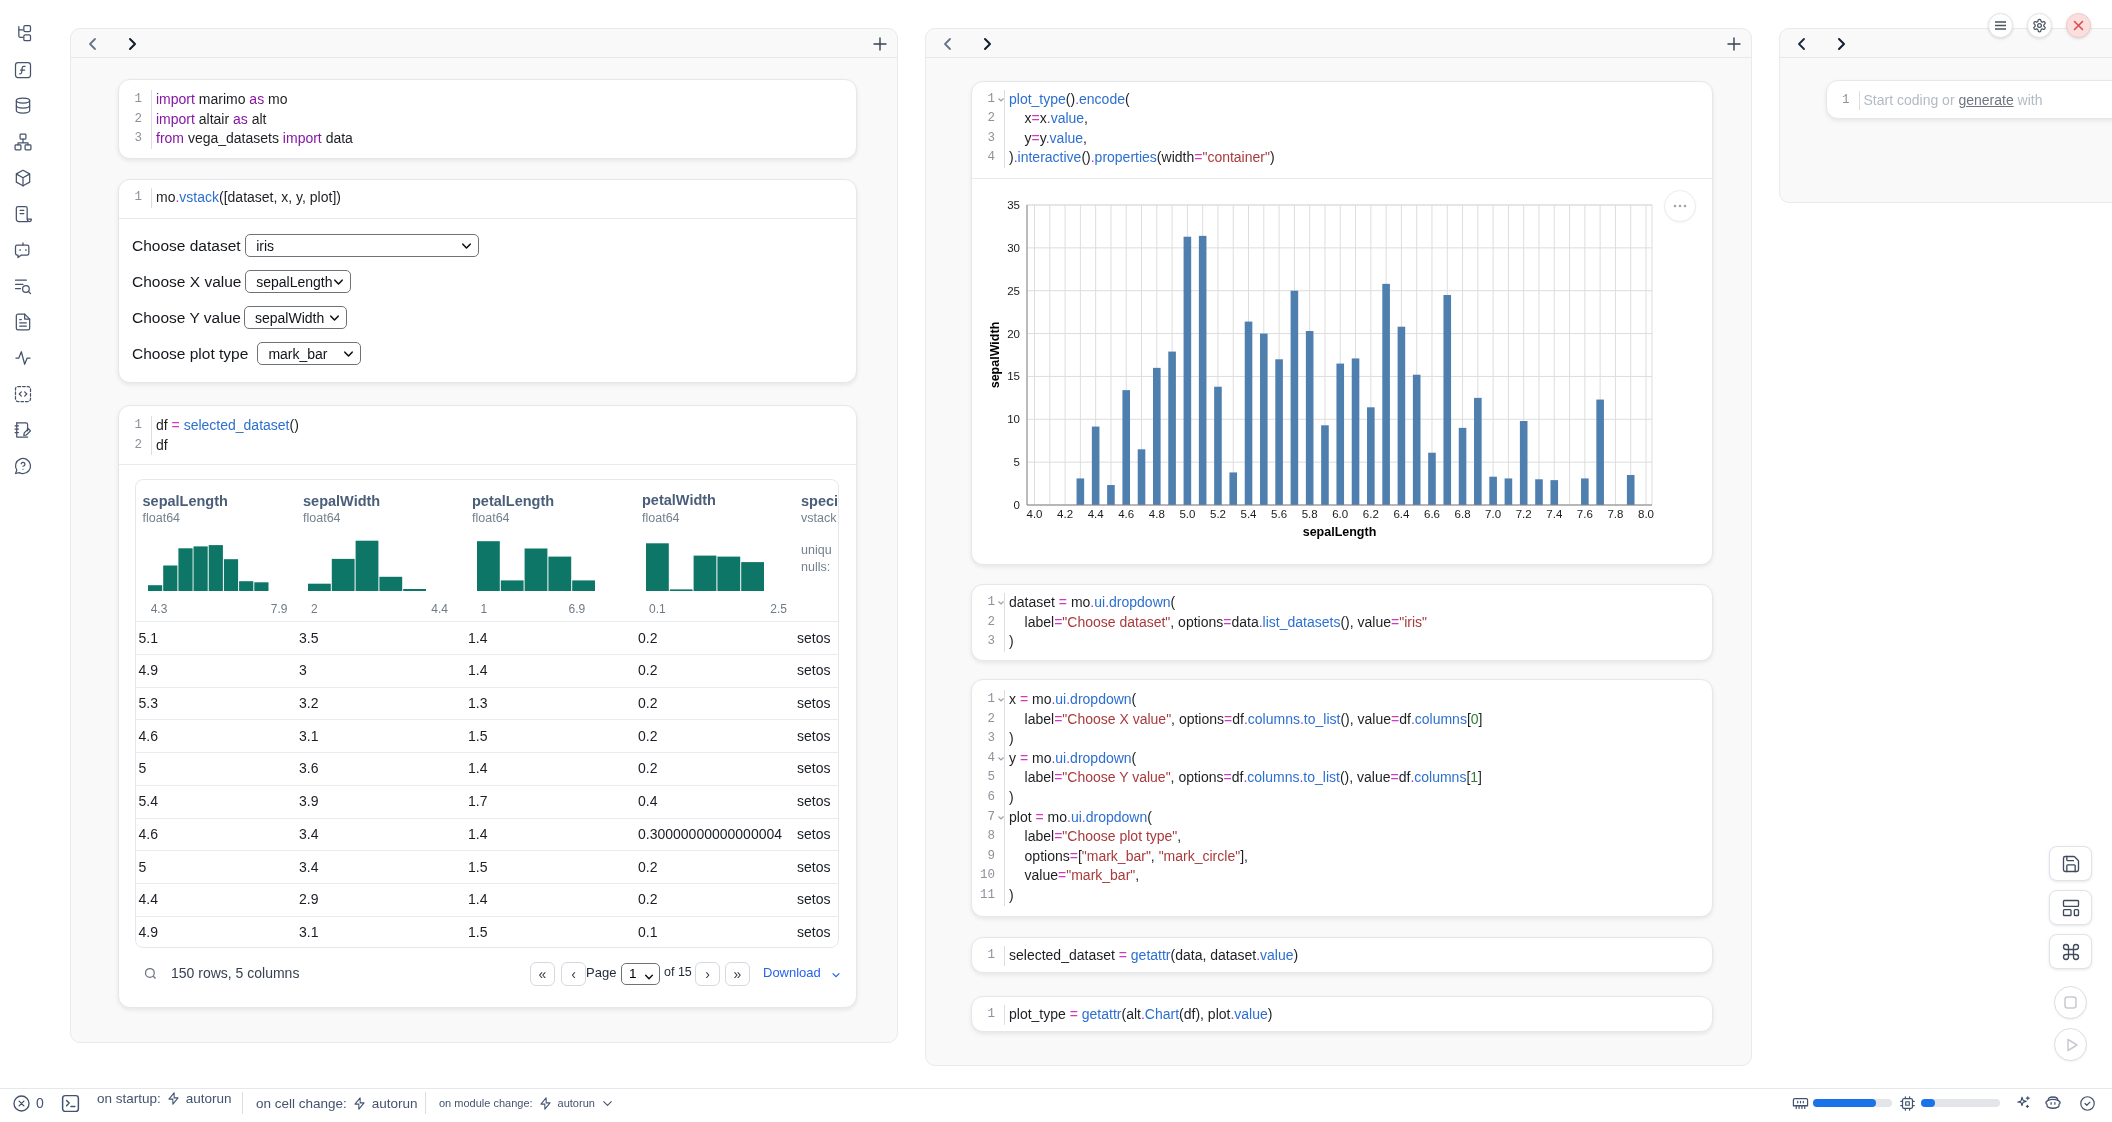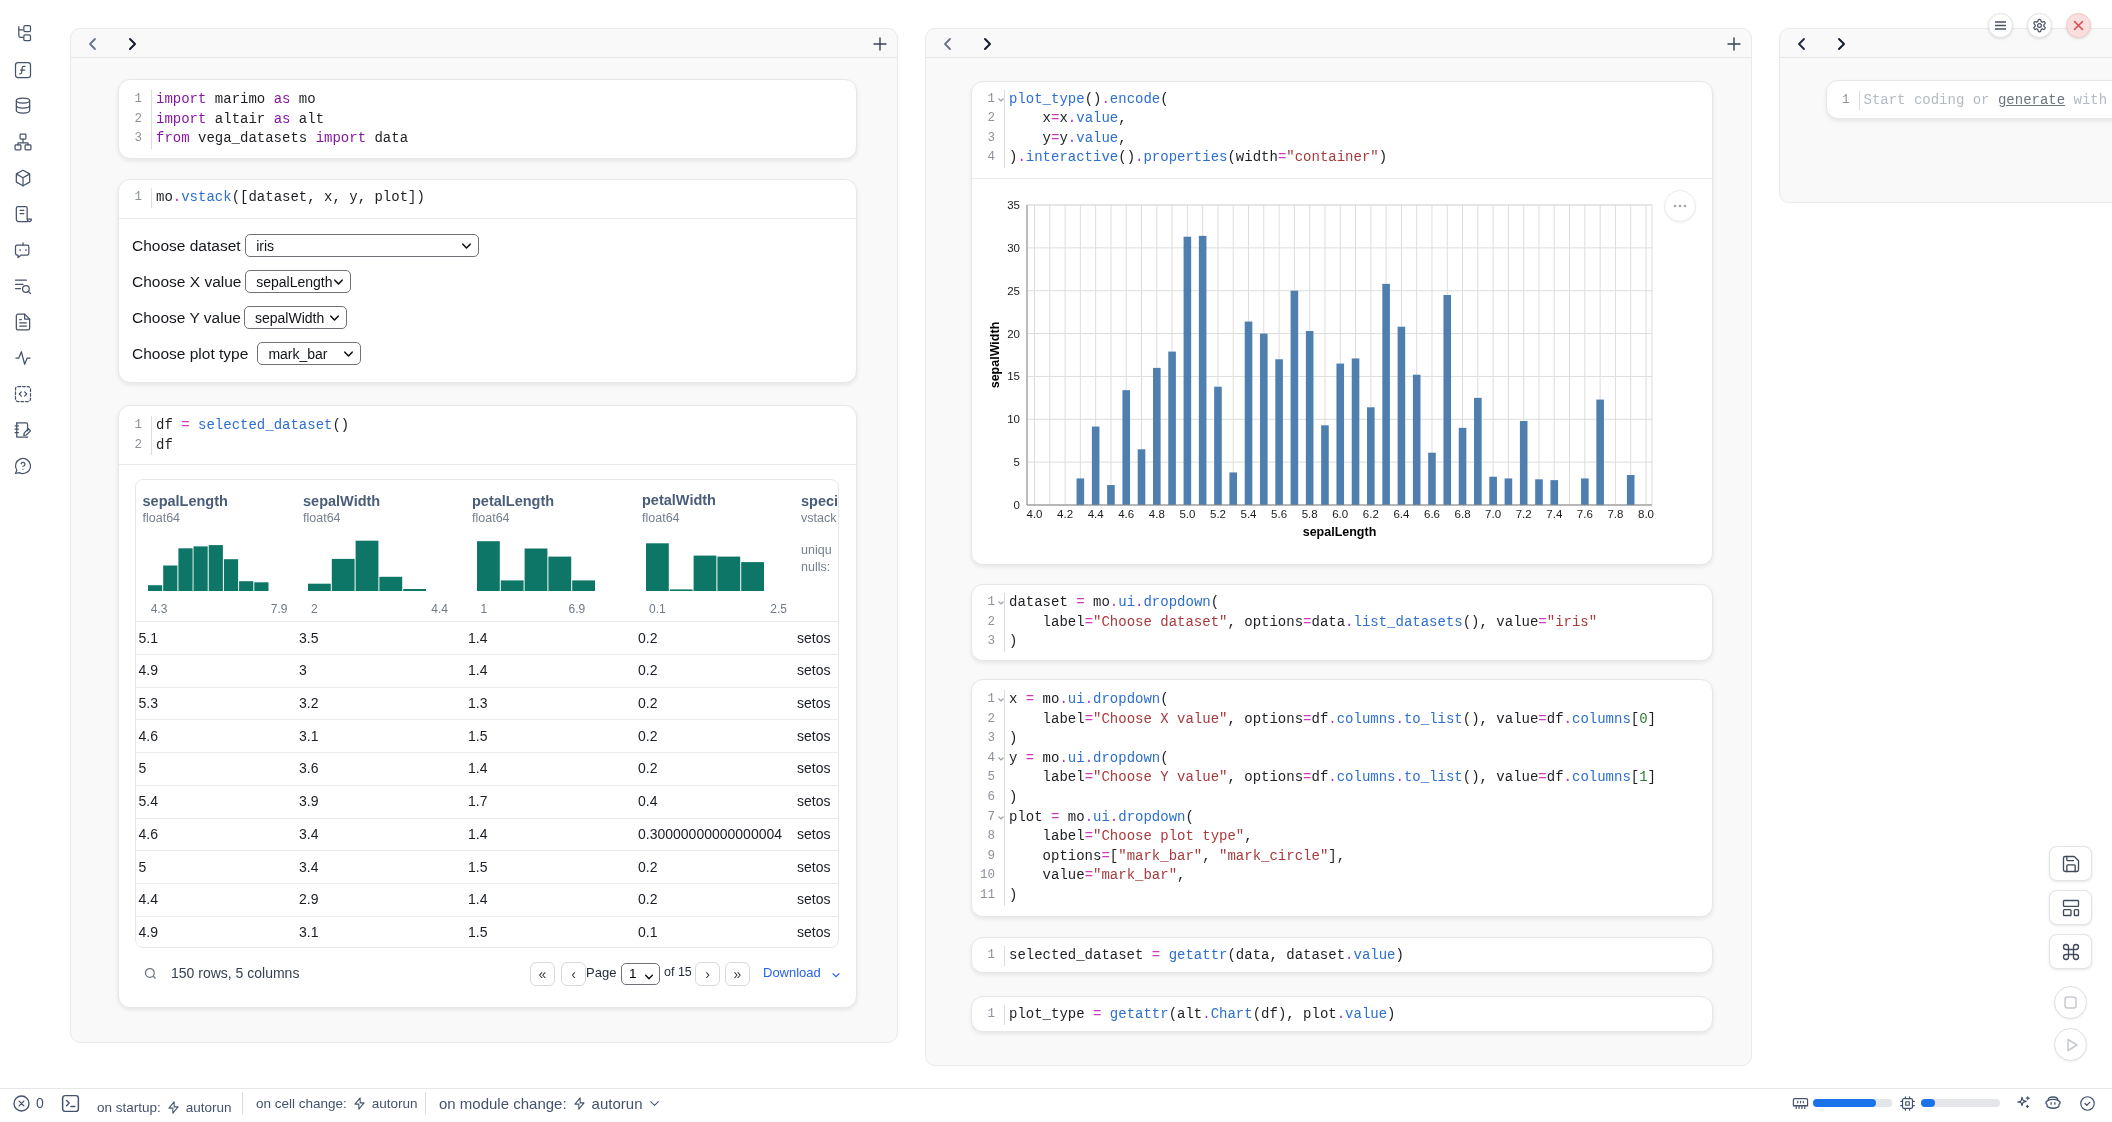--- a/index.html
+++ b/index.html
@@ -7,21 +7,21 @@
 .panel{position:absolute;background:#f9f9fa;border:1px solid #e9eaec;border-radius:10px;}
 .phead{position:absolute;left:0;top:0;right:0;height:29px;border-bottom:1px solid #e7e8ea;}
 .cell{position:absolute;background:#fff;border:1px solid #e6e7e9;border-radius:12px;
  box-shadow:0 2px 4px rgba(0,0,0,.08);}
 .code{position:absolute;left:0;top:0;right:0;display:flex;
  font-family:"Liberation Mono",monospace;font-size:14px;line-height:19.6px;}
 .gut{width:33px;flex:none;color:#8d929b;font-size:12.5px;text-align:right;
  border-right:1px solid #ddd;position:relative;}
 .gut .ln{height:19.6px;position:relative;padding-right:9px;line-height:19.6px}
 .gut .fold{position:absolute;right:-1px;top:6px;width:8px;height:8px}
-pre.src{margin:0;padding-left:4px;font-family:Liberation Mono, monospace;
+pre.src{margin:0;padding-left:4px;font-family:Liberation Sans, sans-serif;
  font-size:14px;line-height:19.6px;color:#1d1f23;white-space:pre;}
 .k{color:#8617a6}
 .f{color:#2d6fd0}
 .o{color:#ce39bd}
 .d{color:#a438cf}
 .s{color:#a93a3c}
 .n{color:#2e7d32}
 .lbl{position:absolute;font-size:15.5px;color:#14171c;}
 .sel{position:absolute;border:1.4px solid #6f7378;border-radius:5px;background:#fff;
  font-size:14px;color:#101317;}
@@ -592,37 +592,37 @@
 <div class="abs" style="left:0;top:1088px;width:2112px;height:34px;background:#fff;border-top:1px solid #e5e7ea"></div>
 <svg class="abs" style="left:12px;top:1093.5px" width="19" height="19" viewBox="0 0 24 24" fill="none" stroke="#43536e" stroke-width="1.7" stroke-linecap="round" stroke-linejoin="round">
     <circle cx="12" cy="12" r="9.5"></circle>
     <path d="m15 9-6 6M9 9l6 6"></path>
   </svg>
 <div class="abs sbtxt" style="left:36px;top:1095px">0</div>
 <svg class="abs" style="left:60px;top:1092.5px" width="21" height="21" viewBox="0 0 24 24" fill="none" stroke="#43536e" stroke-width="1.7" stroke-linecap="round" stroke-linejoin="round">
     <rect x="3" y="3" width="18" height="18" rx="3"></rect>
     <path d="m7.5 8.5 3 3-3 3M12.5 15.5H17"></path>
   </svg>
-<div class="abs sbtxt" style="left:97px;top:1091px;display:flex;align-items:flex-end;gap:5px;height:24px;font-size:13.5px">
+<div class="abs sbtxt" style="left:97px;top:1091px;display:flex;align-items:flex-start;gap:5px;height:24px;font-size:13.5px">
     <span>on startup:</span>
     <svg width="15" height="15" viewBox="0 0 24 24" fill="none" stroke="#43536e" stroke-width="1.7" stroke-linecap="round" stroke-linejoin="round">
       <path d="M13 3 4.7 13h6.2L11 21l8.3-10h-6.2z"></path>
     </svg>
     <span>autorun</span>
   </div>
 <div class="abs" style="left:242px;top:1092px;width:1px;height:22px;background:#dadde2"></div>
 <div class="abs sbtxt" style="left:256px;top:1091px;display:flex;align-items:center;gap:5px;height:24px;font-size:13.5px">
     <span>on cell change:</span>
     <svg width="15" height="15" viewBox="0 0 24 24" fill="none" stroke="#43536e" stroke-width="1.7" stroke-linecap="round" stroke-linejoin="round">
       <path d="M13 3 4.7 13h6.2L11 21l8.3-10h-6.2z"></path>
     </svg>
     <span>autorun</span>
   </div>
 <div class="abs" style="left:425px;top:1092px;width:1px;height:22px;background:#dadde2"></div>
-<div class="abs sbtxt" style="left:439px;top:1091px;display:flex;align-items:center;gap:5px;height:24px;font-size:15px">
+<div class="abs sbtxt" style="left:439px;top:1091px;display:flex;align-items:center;gap:5px;height:24px;font-size:11px">
     <span>on module change:</span>
     <svg width="15" height="15" viewBox="0 0 24 24" fill="none" stroke="#43536e" stroke-width="1.7" stroke-linecap="round" stroke-linejoin="round">
       <path d="M13 3 4.7 13h6.2L11 21l8.3-10h-6.2z"></path>
     </svg>
     <span>autorun</span>
     <svg width="15" height="15" viewBox="0 0 24 24" fill="none" stroke="#43536e" stroke-width="1.7" stroke-linecap="round" stroke-linejoin="round">
       <polyline points="6,9 12,15 18,9"></polyline>
     </svg>
   </div>
 <svg class="abs" style="left:1792px;top:1094.5px" width="17" height="17" viewBox="0 0 24 24" fill="none" stroke="#43536e" stroke-width="1.7" stroke-linecap="round" stroke-linejoin="round">

